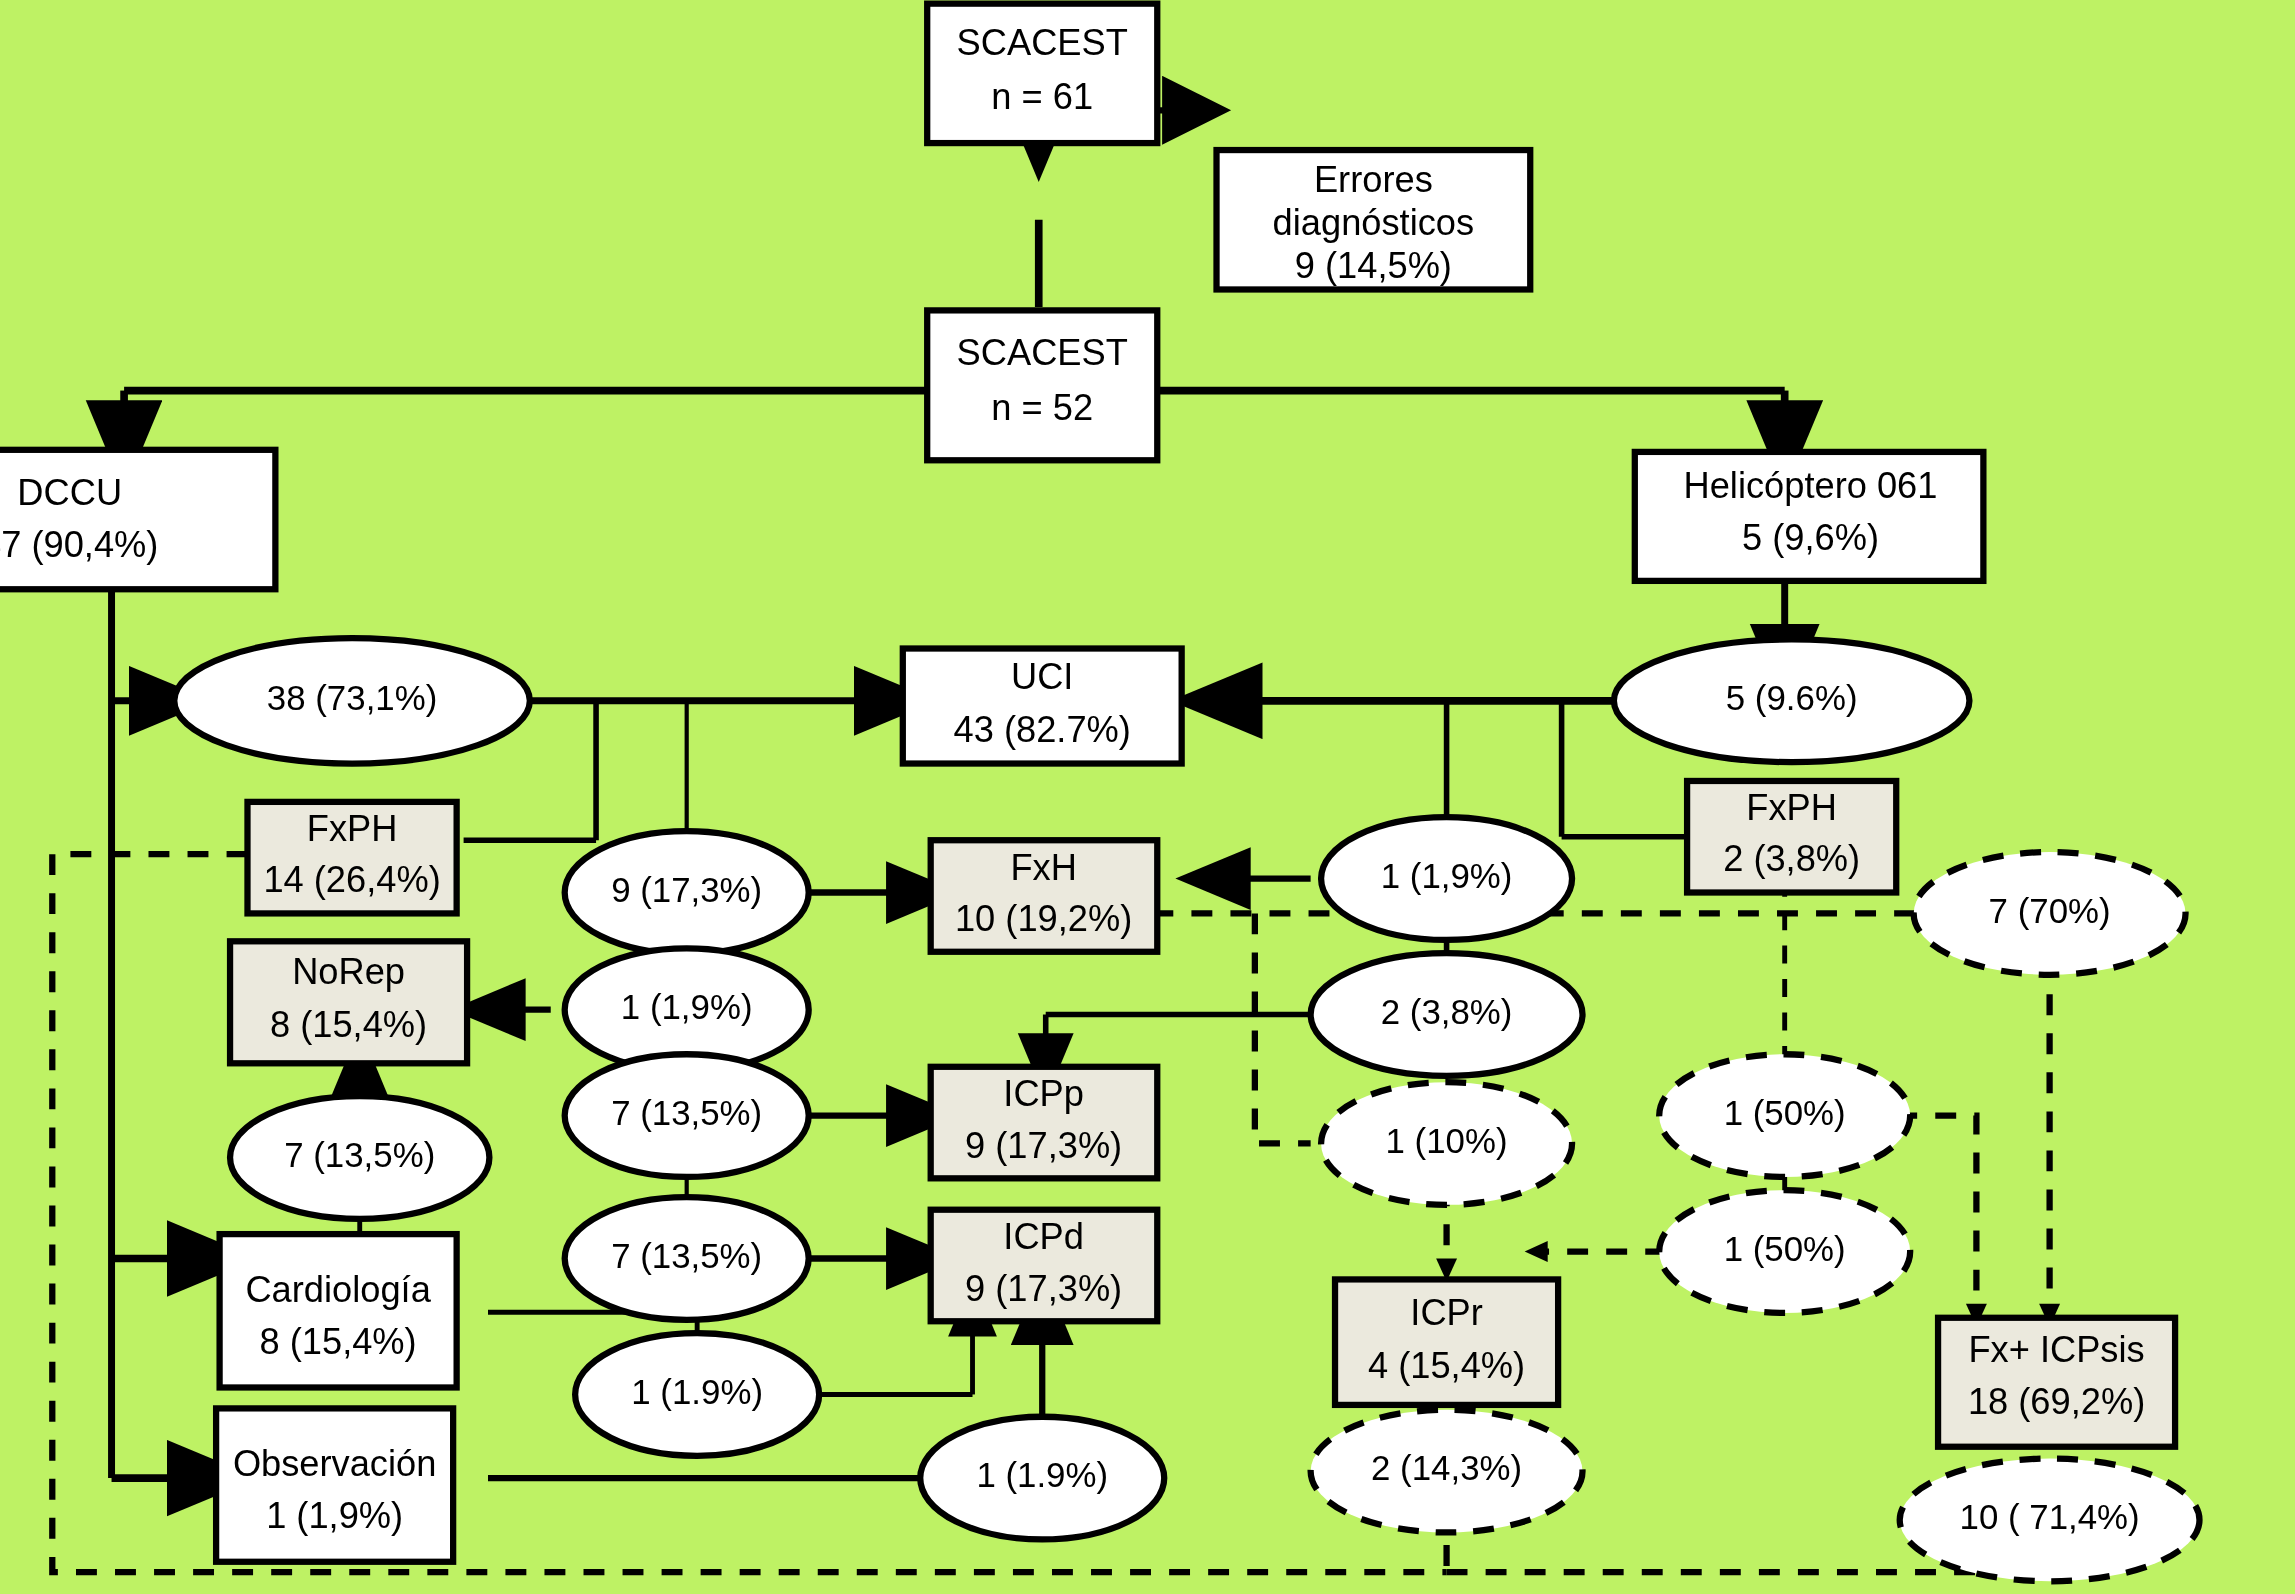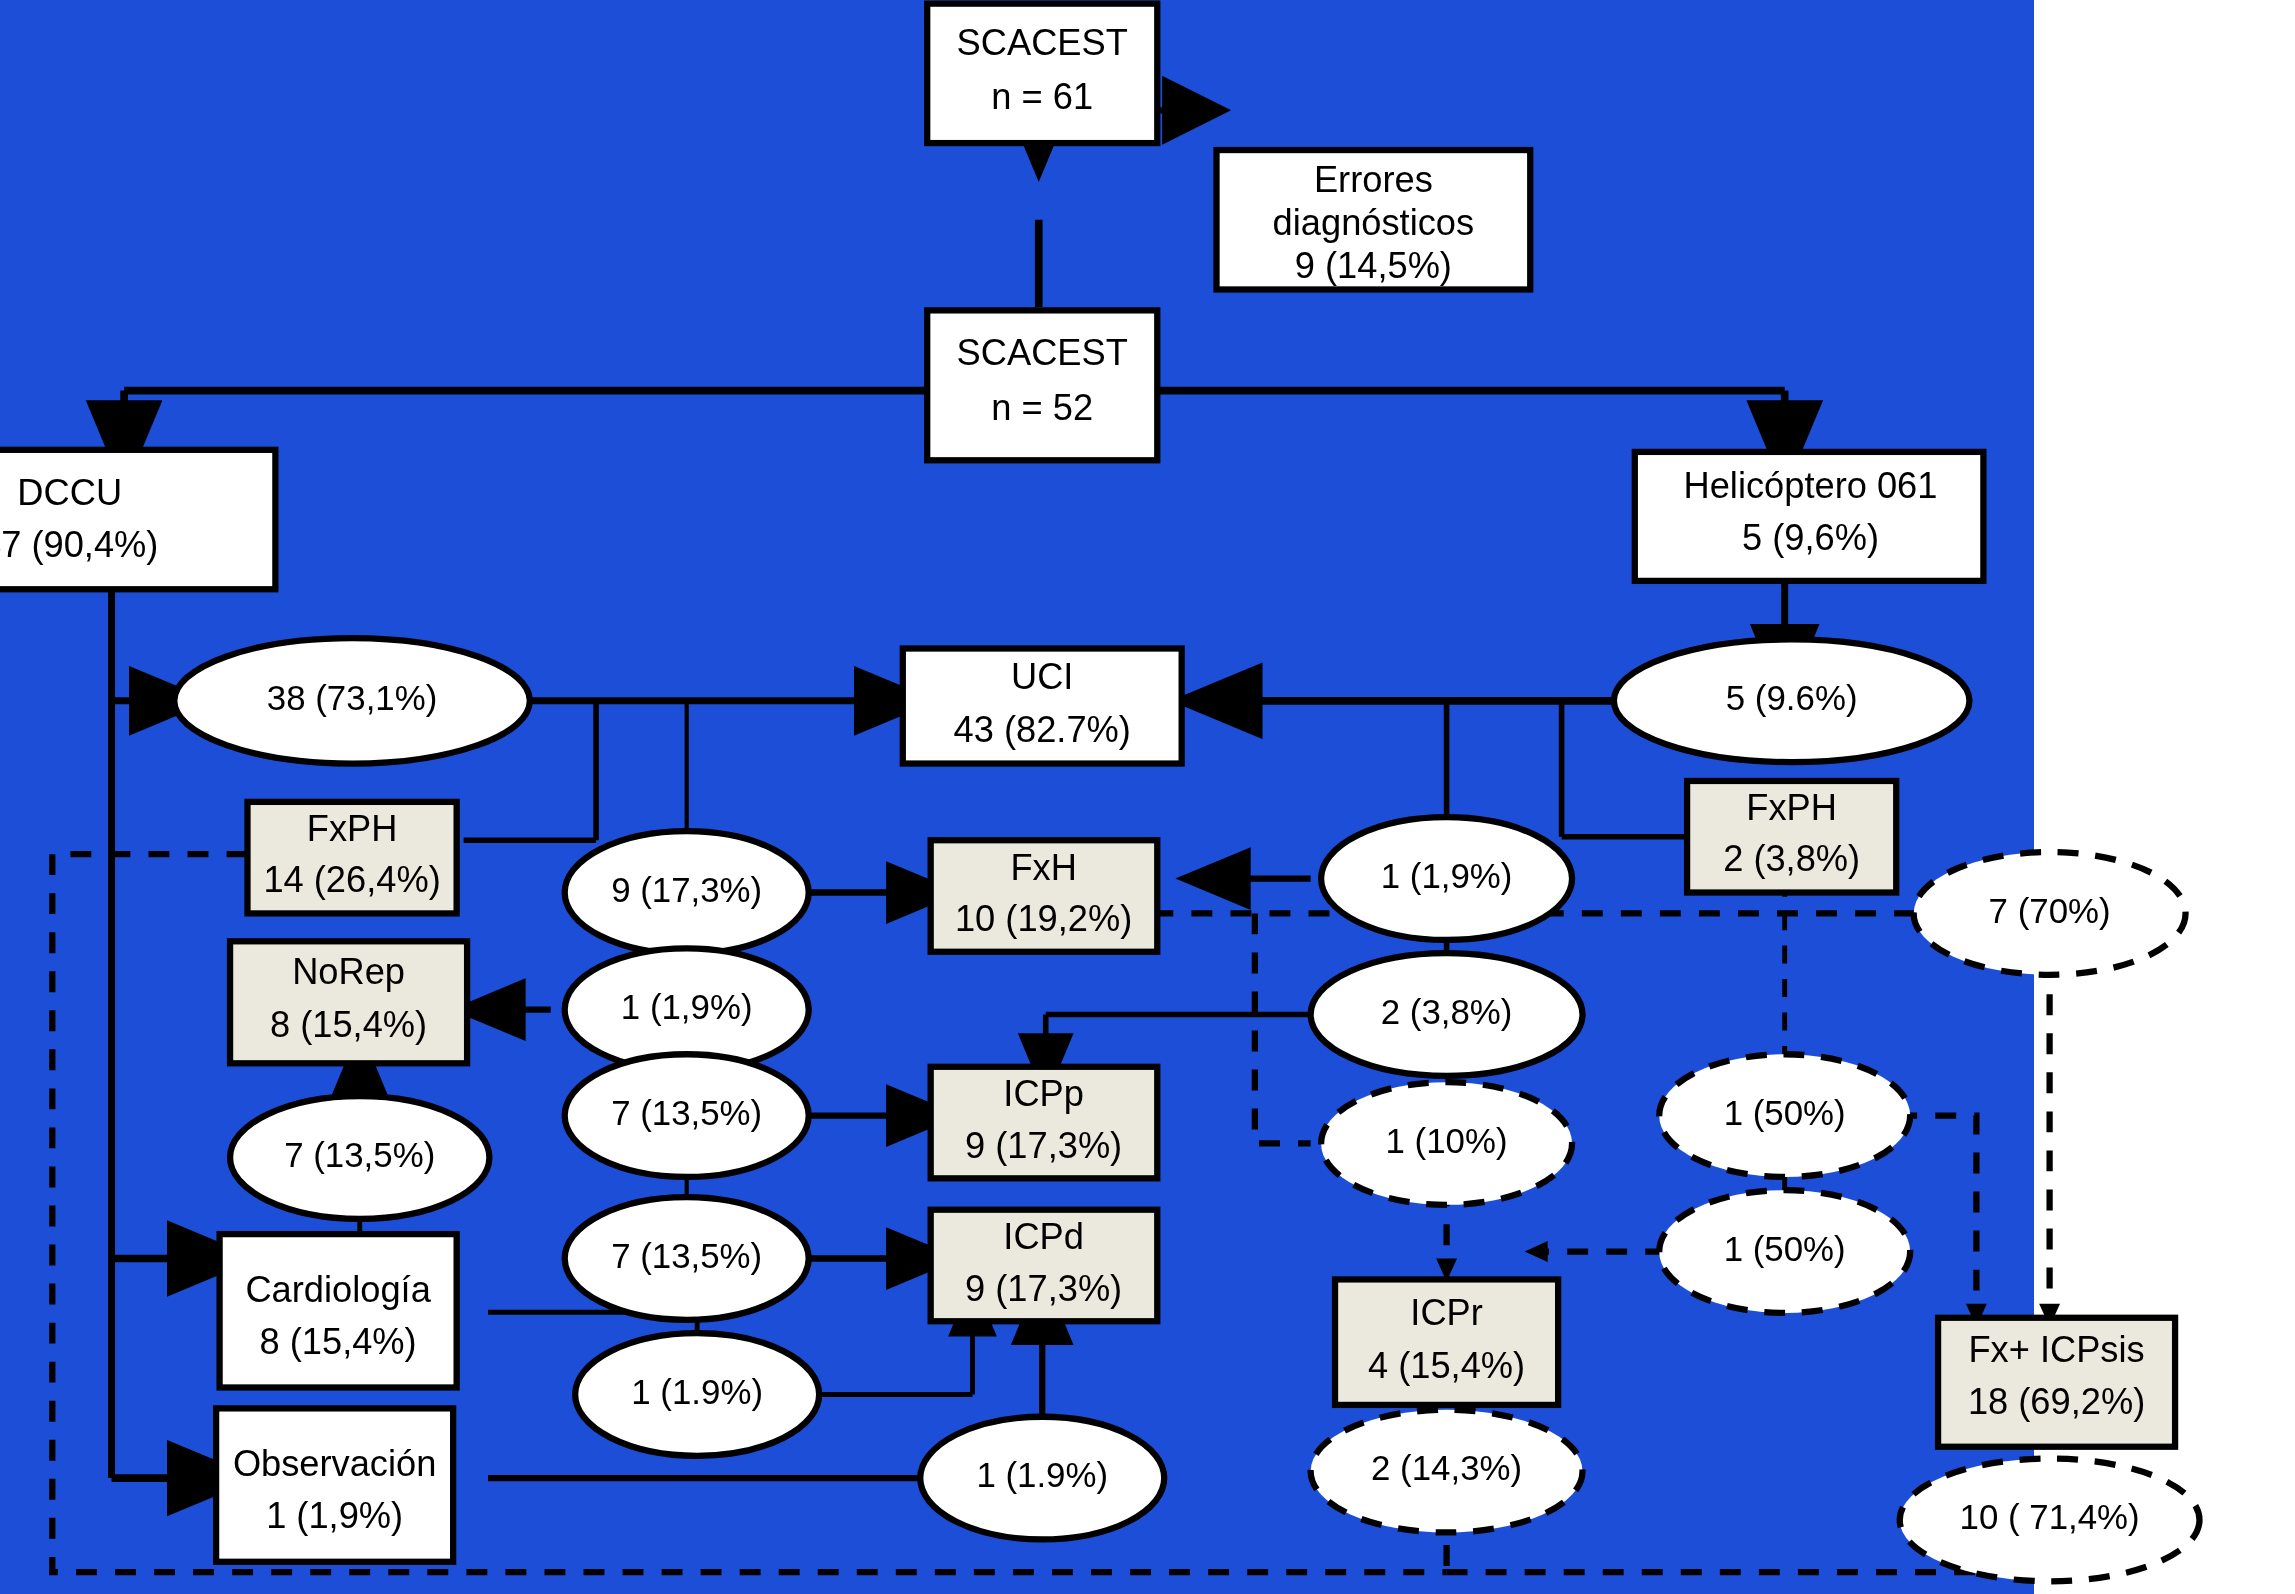--- a/index.html
+++ b/index.html
@@ -1,16 +1,16 @@
 <!DOCTYPE html>
 <html style="font-size:11px"><head>
 <meta charset="utf-8">
 <style>
   html,body{margin:0;padding:0;background:#ffffff;}
-  #stage{position:relative;width:2034px;height:1594px;background:#1d4ed8;
+  #stage{position:relative;width:2295px;height:1594px;background:#bef264;
          font-family:"Liberation Sans", sans-serif;}
   svg{position:absolute;left:0;top:0;width:2295px;height:1594px;}
   .node-text{font-family:"Liberation Sans", sans-serif;fill:#000;text-anchor:middle;
              dominant-baseline:middle;}
   .t-box{font-size:52px;}
   .t-ell{font-size:50px;}
 </style>
 </head>
 <body>
 

